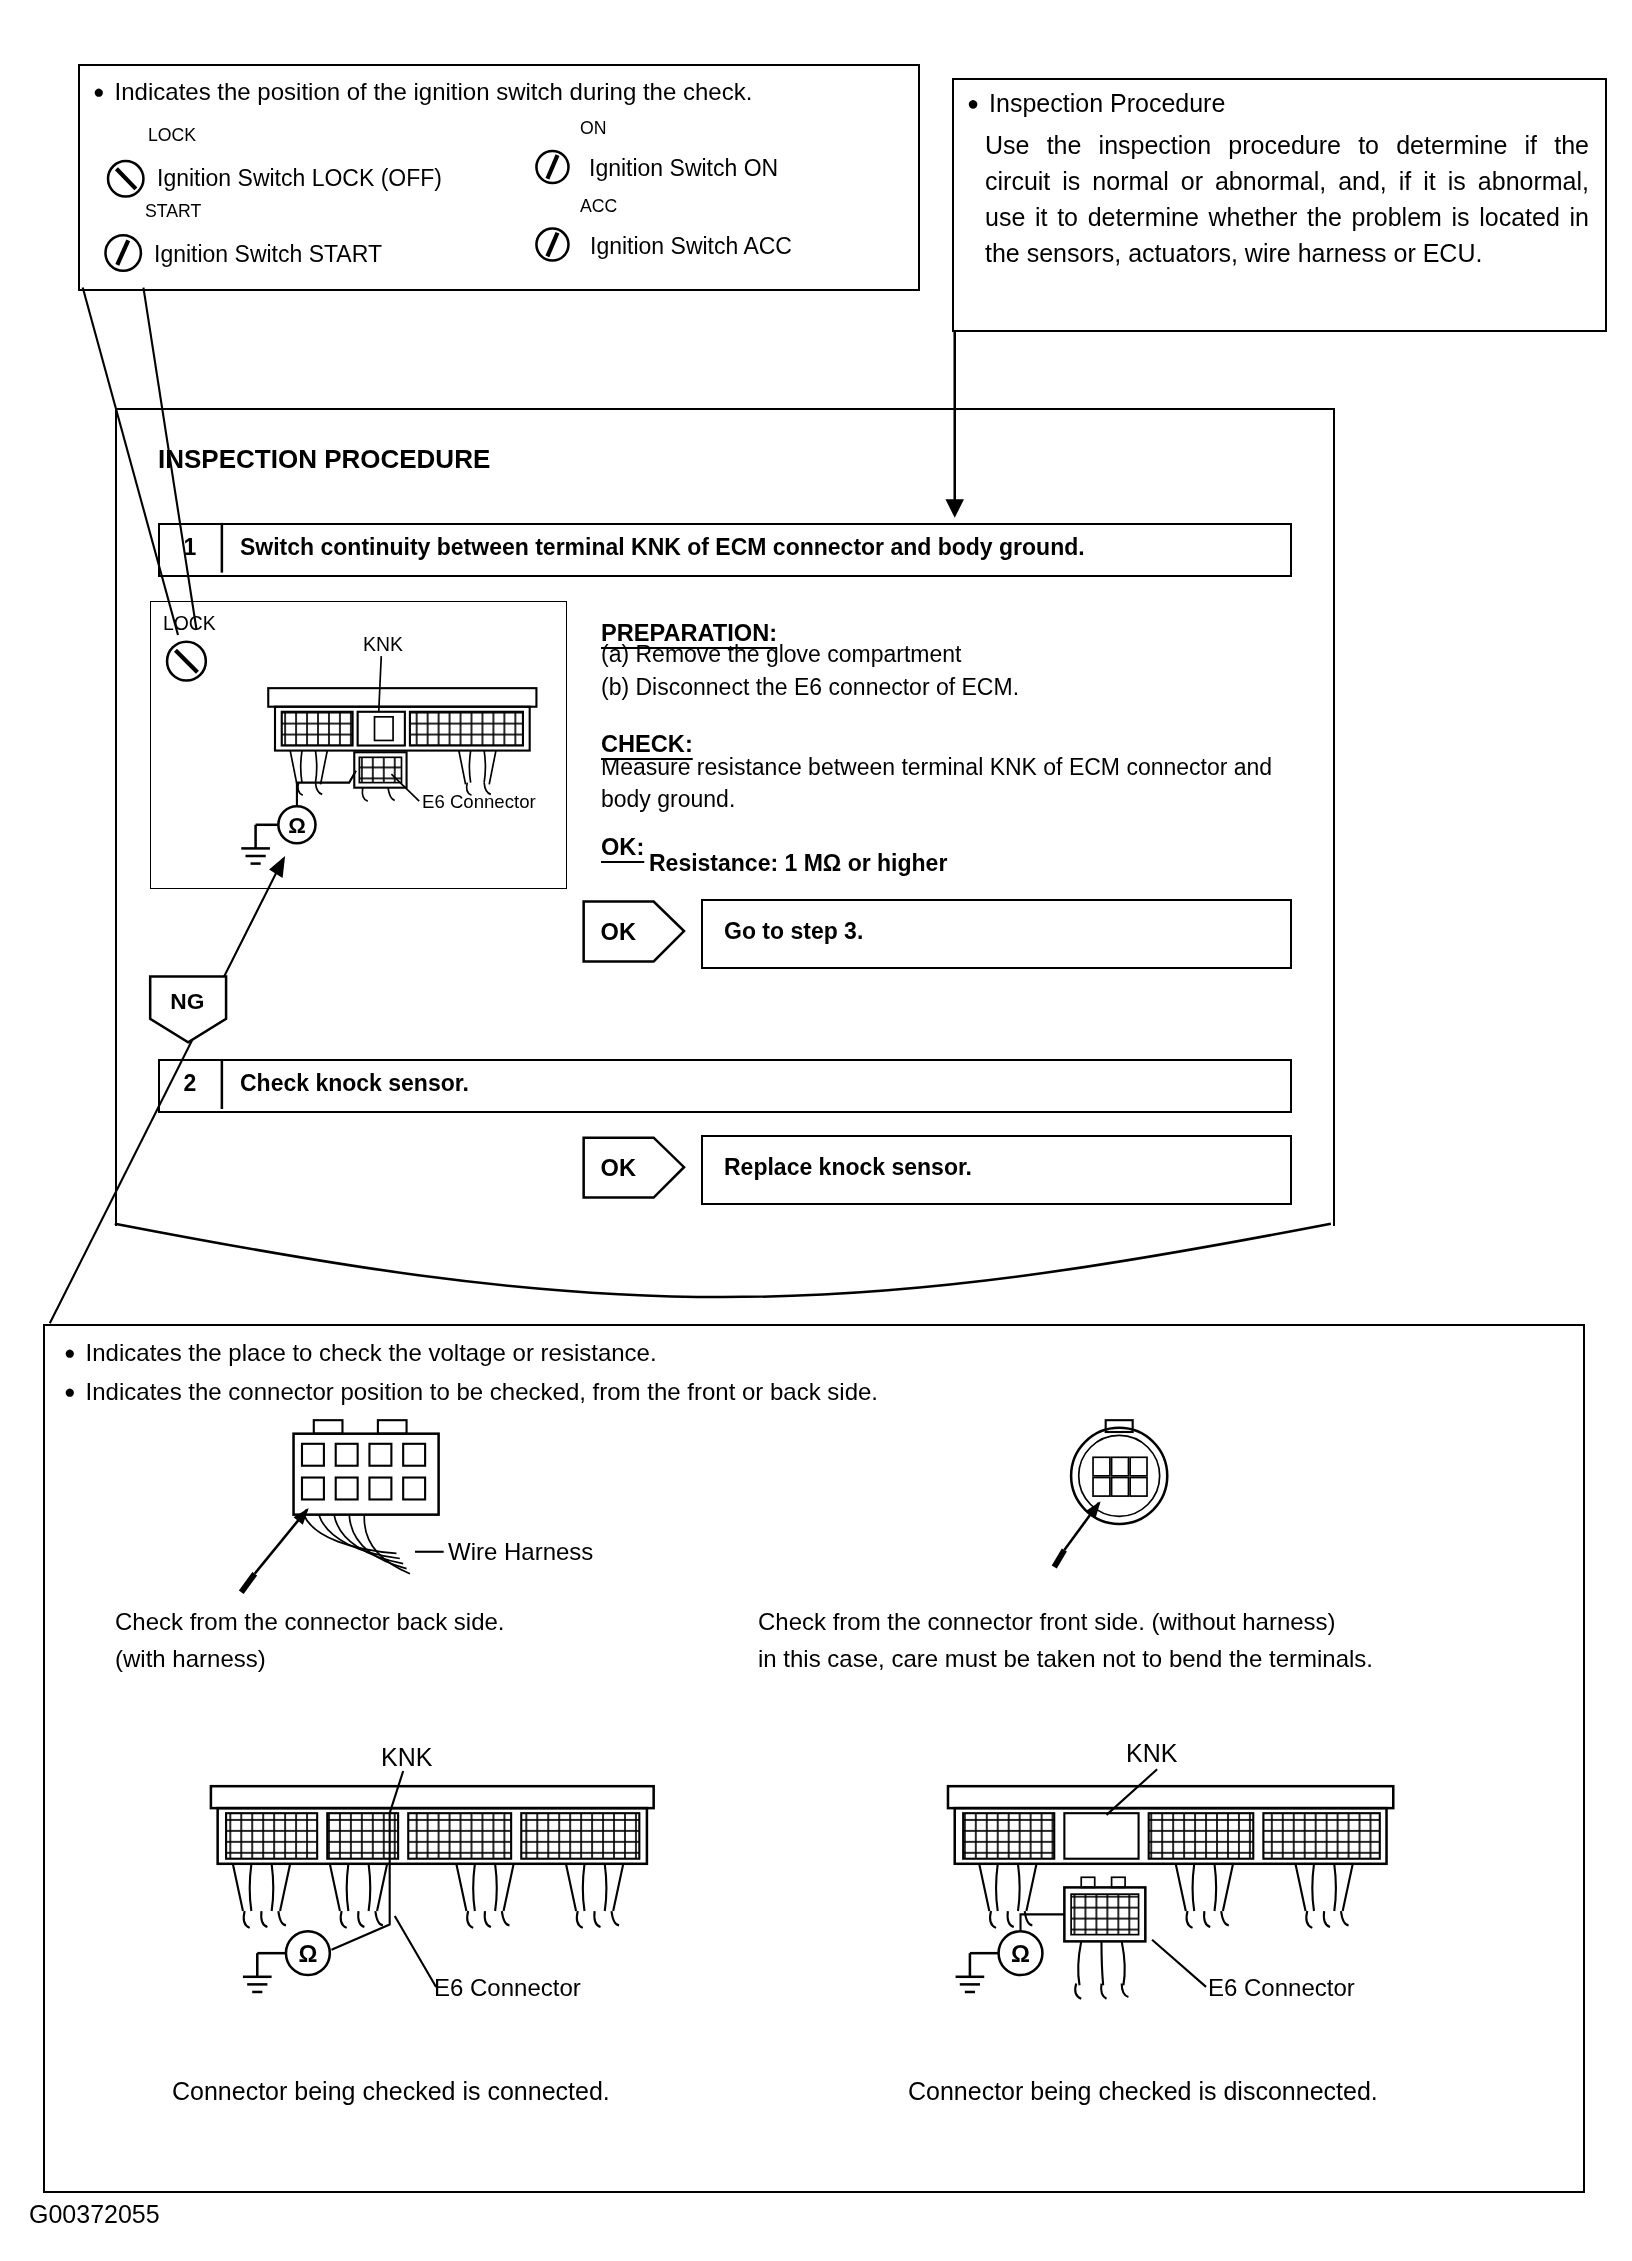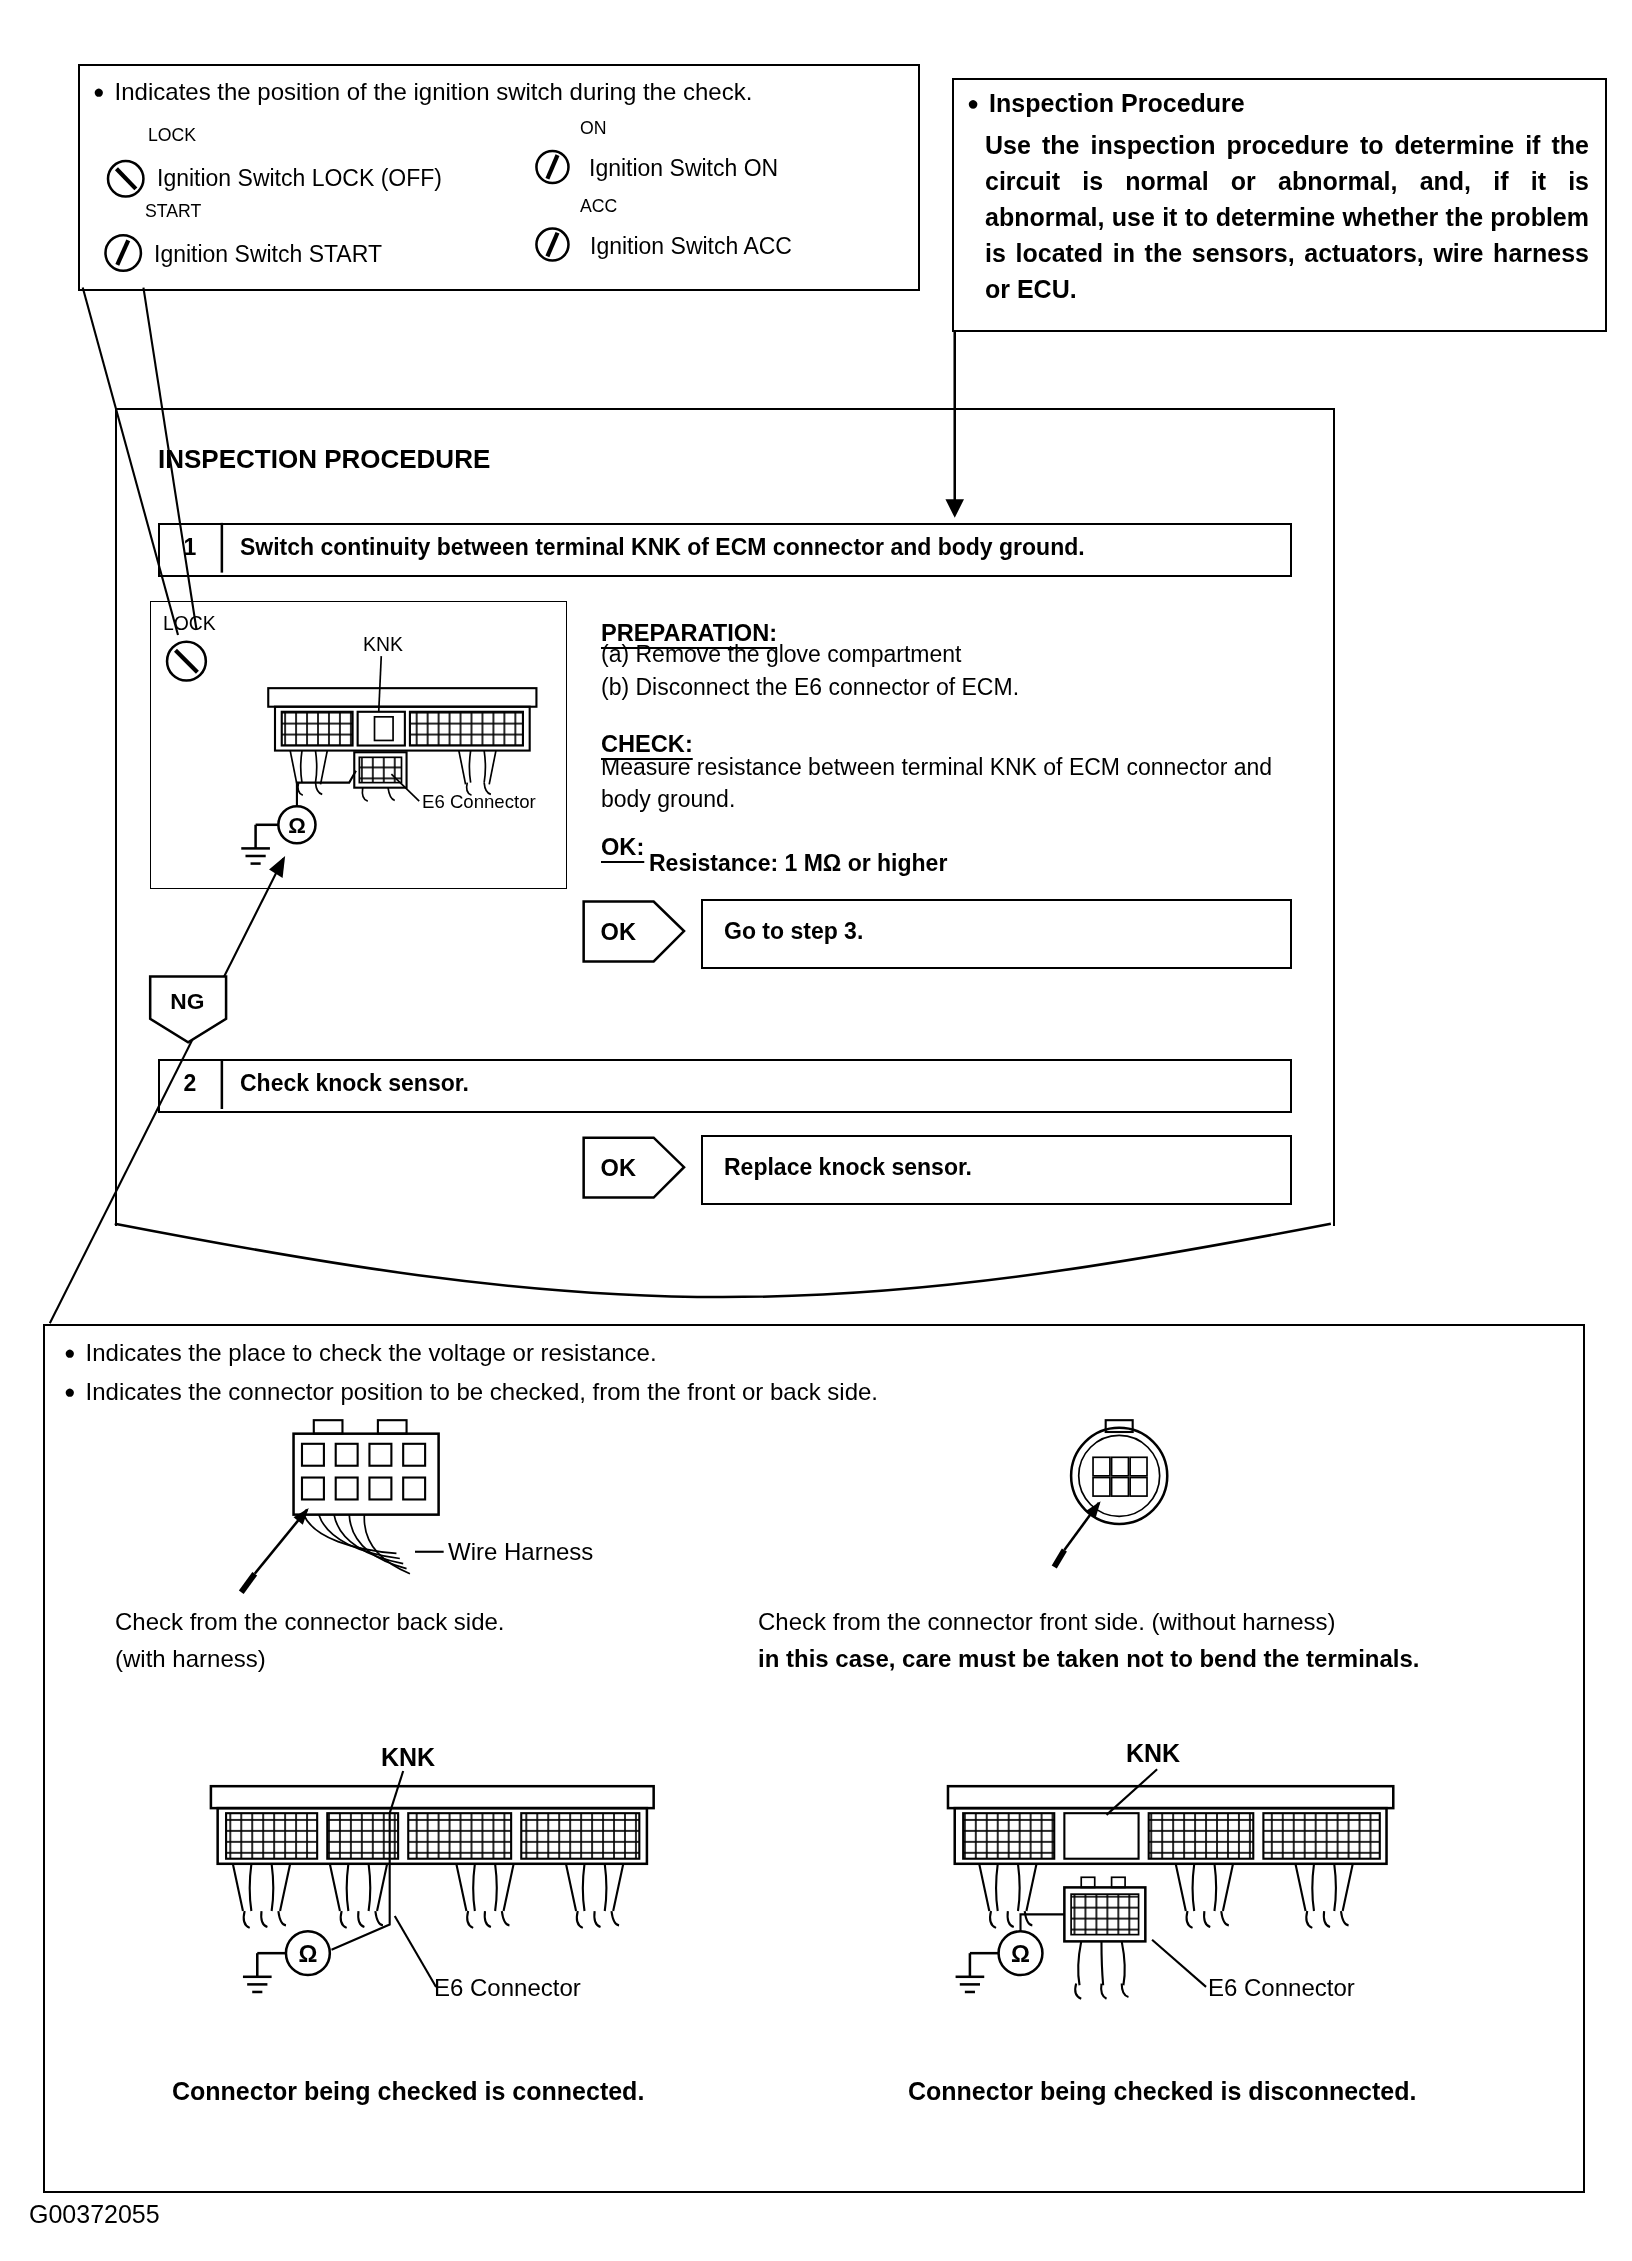--- a/index.html
+++ b/index.html
@@ -4,21 +4,21 @@
 <style>
   html,body{margin:0;padding:0;background:#fff;}
   #page{position:relative;width:1632px;height:2261px;background:#ffffff;
         font-family:"Liberation Sans",sans-serif;color:#000;overflow:hidden;}
   .box{position:absolute;border:2.5px solid #000;background:transparent;}
   .t{position:absolute;white-space:nowrap;color:#000;line-height:1.15;}
   .wrap{white-space:normal;}
   .b{font-weight:bold;}
   .u{text-decoration:underline;text-underline-offset:5.9px;text-decoration-thickness:1.7px;margin-top:16px;}
   .f21{font-size:17.7px;} .f22{font-size:18.6px;} .f23{font-size:19.4px;} .f25{font-size:25px;}
-  .f27{font-size:23px;} .f28{font-size:23.6px;} .f29{font-size:24px;} .f30{font-size:25px;font-weight:bold;} .f31{font-size:26px;}
+  .f27{font-size:23px;} .f28{font-size:23.6px;} .f29{font-size:24px;} .f30{font-size:25px;} .f31{font-size:26px;}
   .bullet{display:inline-block;margin-right:10px;font-size:0.8em;vertical-align:1.7px;}
   svg{position:absolute;left:0;top:0;pointer-events:none;}
   svg text{font-family:"Liberation Sans",sans-serif;fill:#000;font-weight:bold;}
 </style>
 </head>
 <body>
 
 <div id="page">
 
   <div class="box" style="left:78px;top:64px;width:838px;height:223px;"></div>
@@ -261,21 +261,21 @@
     <span class="bullet">●</span><span>Indicates the place to check the voltage or resistance.</span>
   </div>
   <div class="t f29" style="left:64px;top:1378px;">
     <span class="bullet">●</span><span>Indicates the connector position to be checked, from the front or back side.</span>
   </div>
 
   <div class="t f29" style="left:448px;top:1538px;">Wire Harness</div>
   <div class="t f29" style="left:115px;top:1608px;">Check from the connector back side.</div>
   <div class="t f29" style="left:115px;top:1645px;">(with harness)</div>
   <div class="t f29" style="left:758px;top:1608px;">Check from the connector front side. (without harness)</div>
-  <div class="t f29" style="left:758px;top:1645px;font-weight:bold;">in this case, care must be taken not to bend the terminals.</div>
+  <div class="t f29" style="left:758px;top:1645px;">in this case, care must be taken not to bend the terminals.</div>
 
 
   <div class="t f30" style="left:381px;top:1743px;">KNK</div>
   <div class="t f30" style="left:1126px;top:1739px;">KNK</div>
   <div class="t f29" style="left:434px;top:1974px;">E6 Connector</div>
   <div class="t f29" style="left:1208px;top:1974px;">E6 Connector</div>
 
   <div class="t f30" style="left:172px;top:2077px;">Connector being checked is connected.</div>
   <div class="t f30" style="left:908px;top:2077px;">Connector being checked is disconnected.</div>
 

